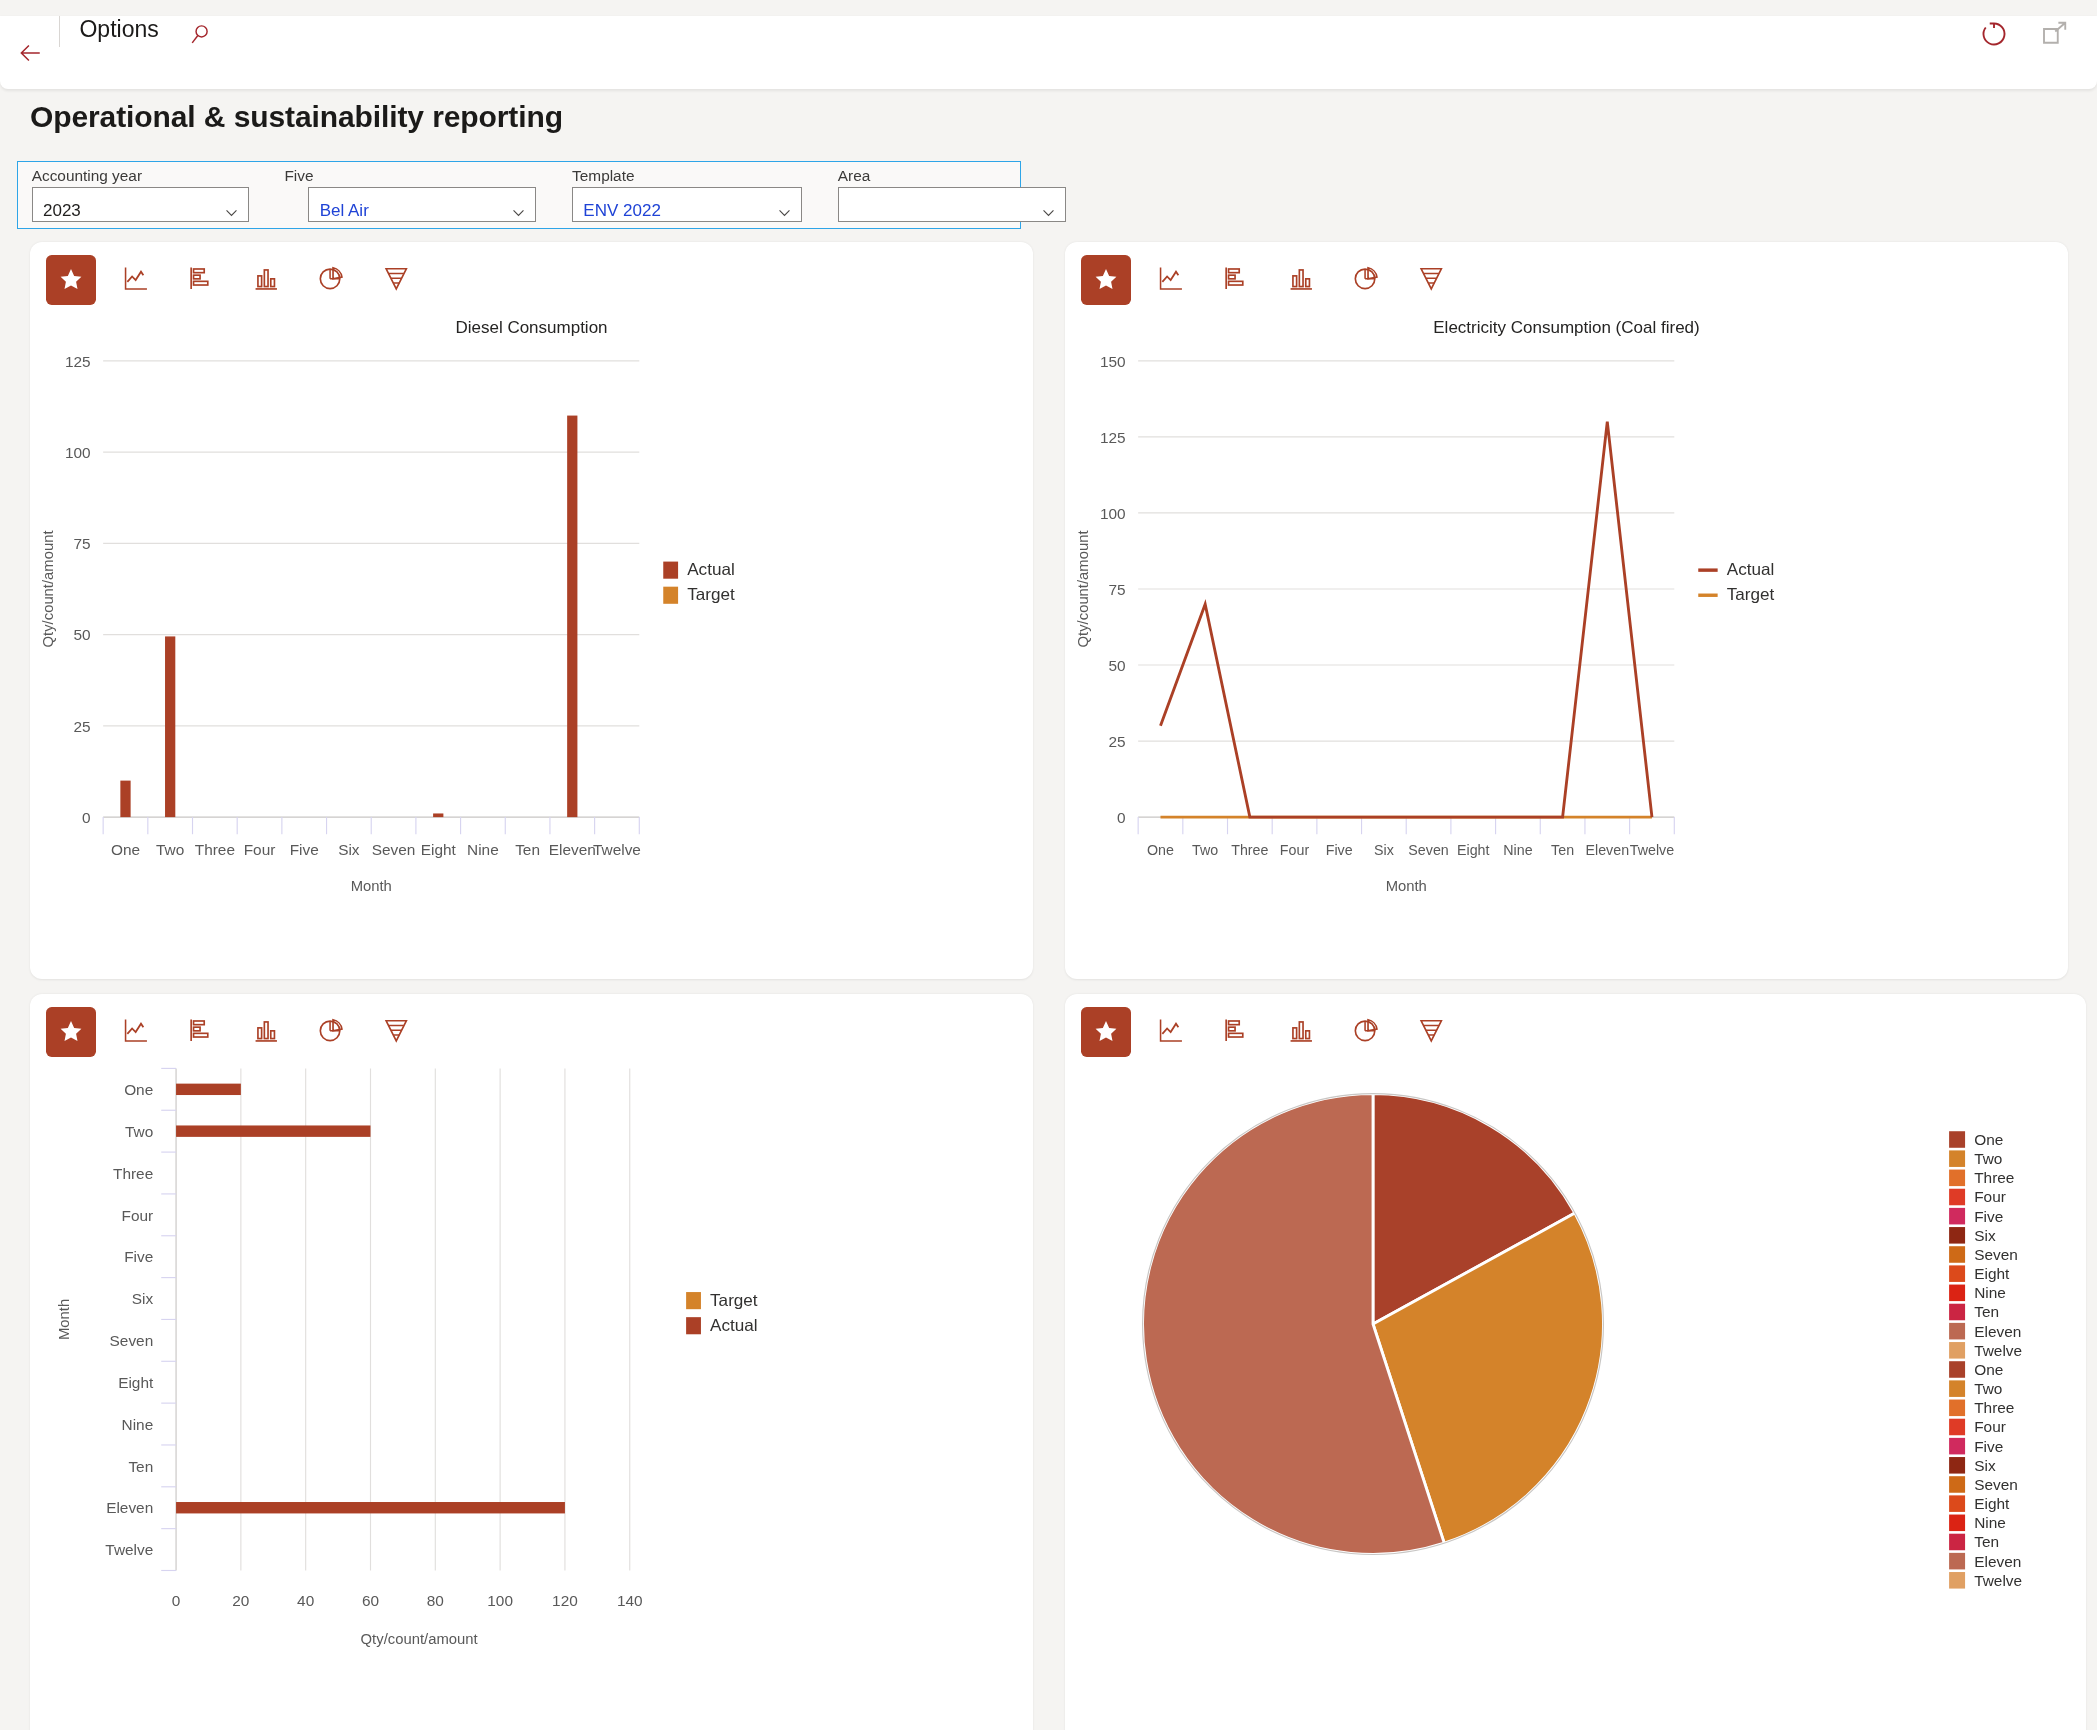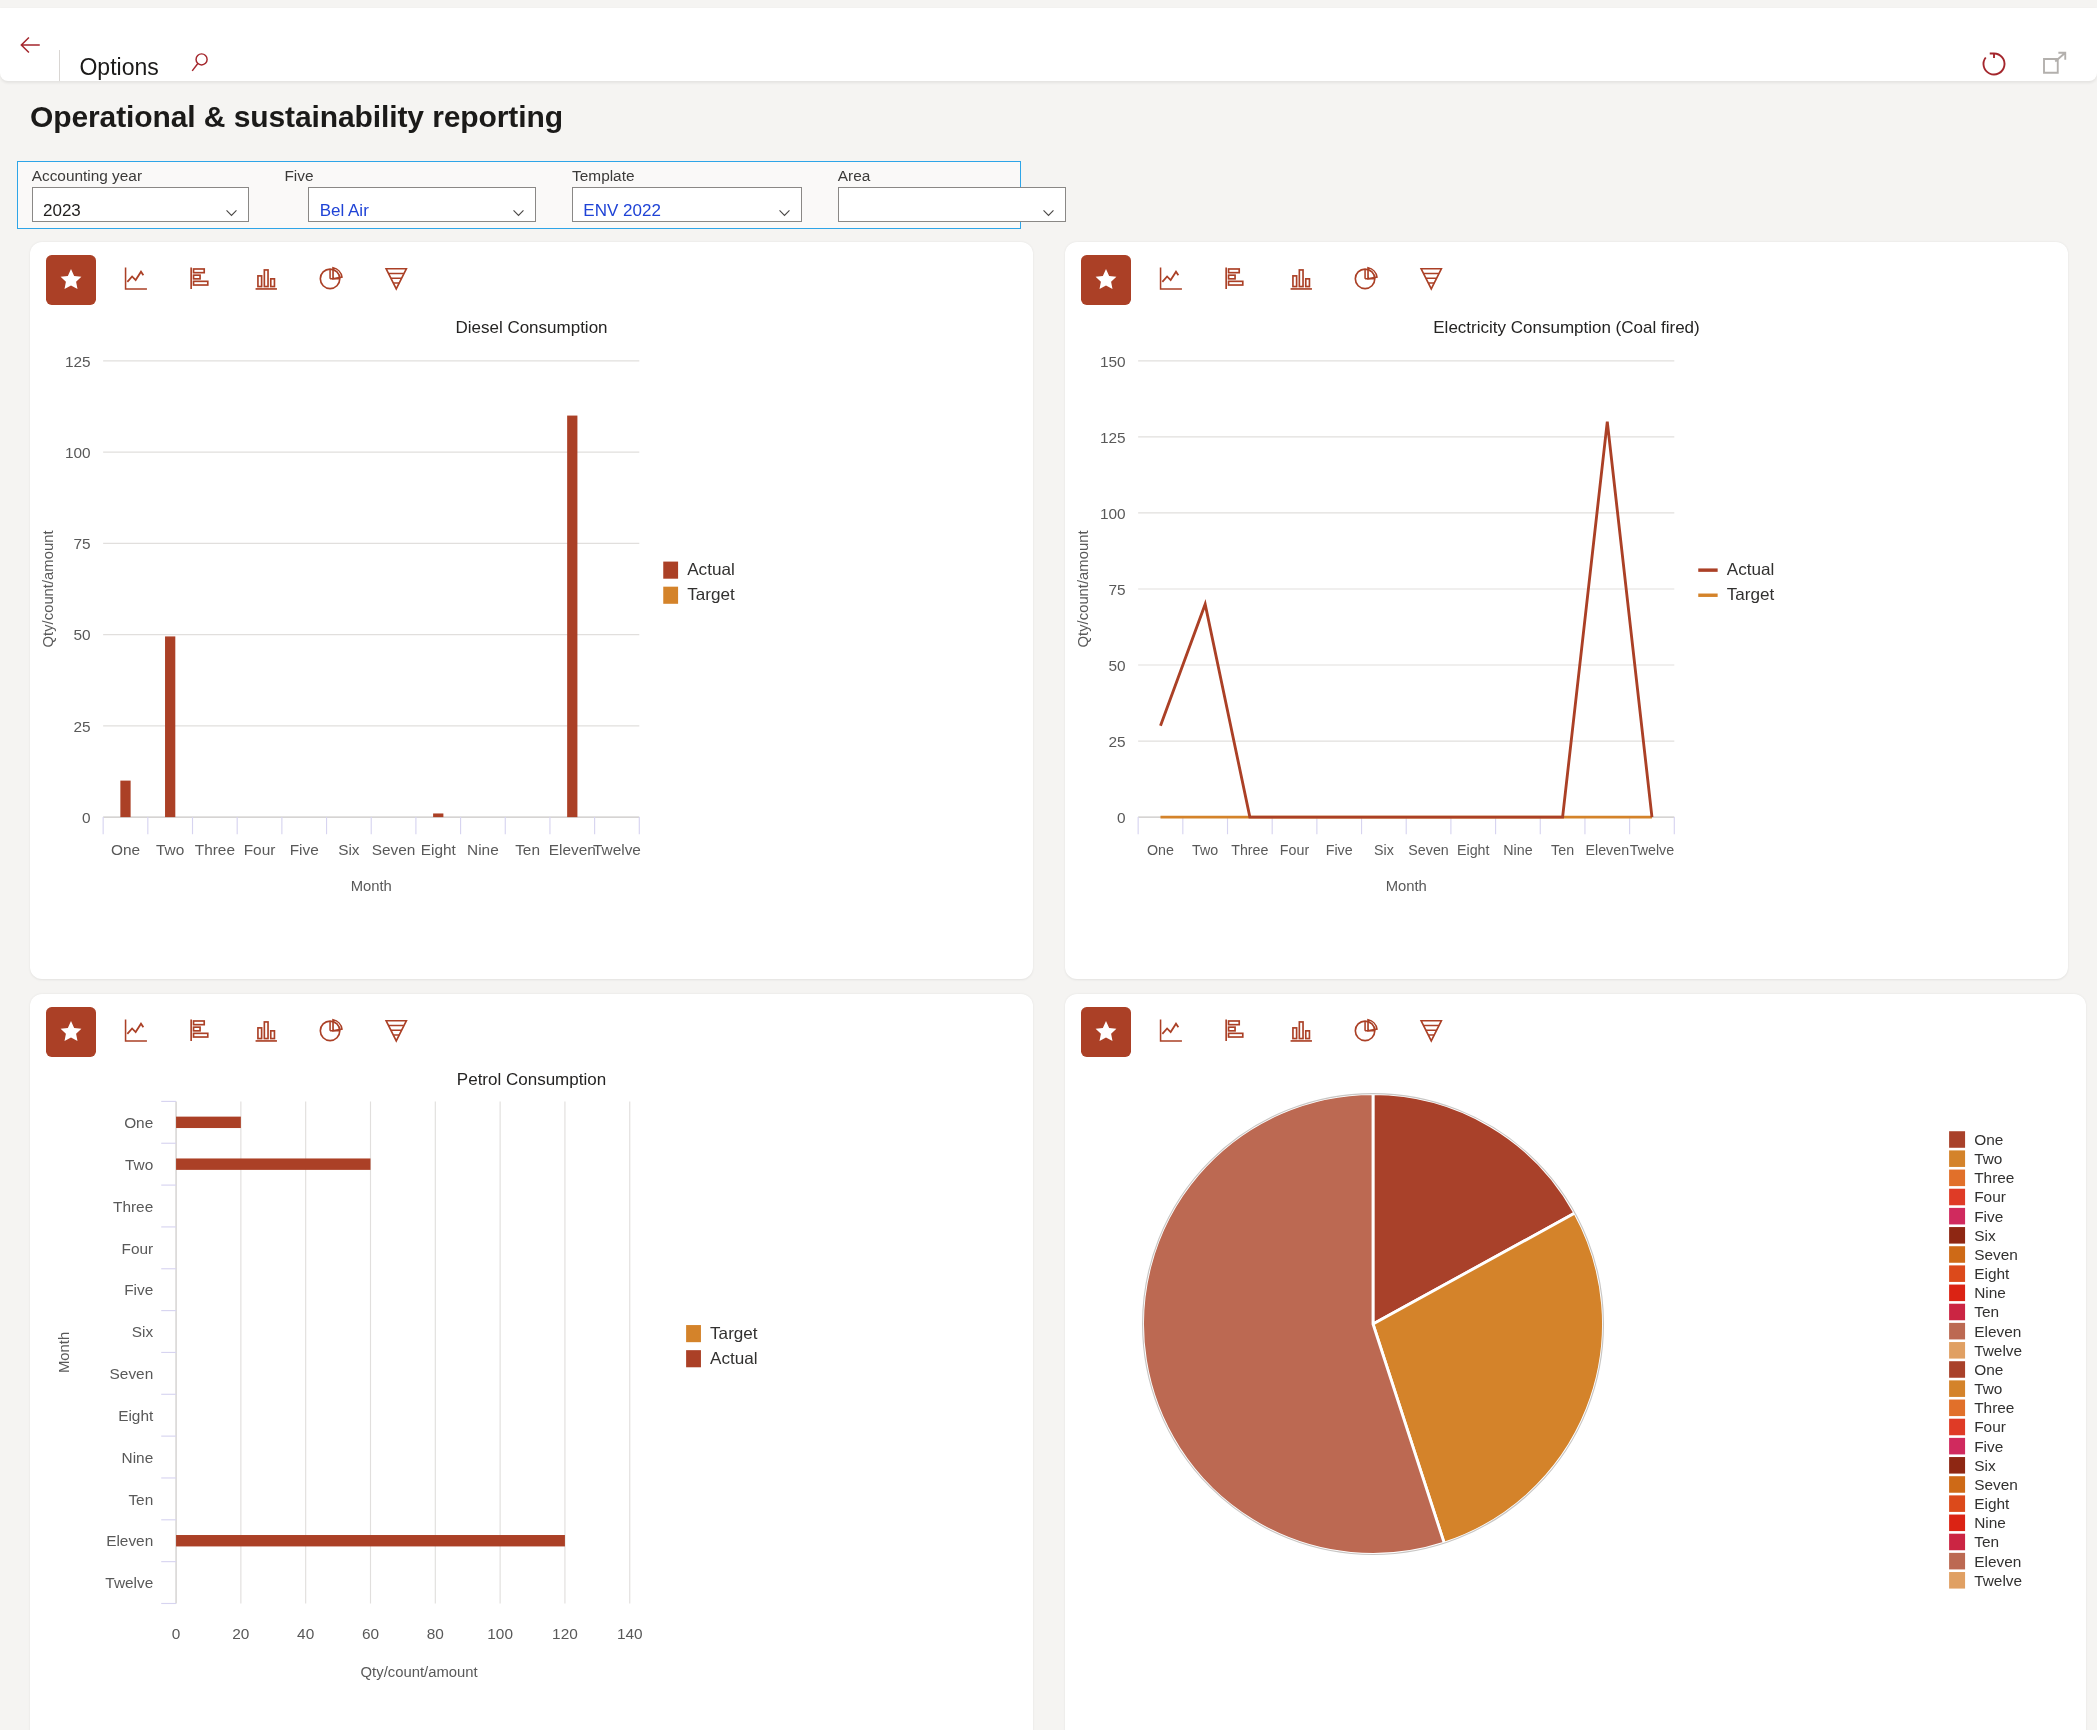--- a/index.html
+++ b/index.html
@@ -6,26 +6,26 @@
   html, body {
     margin: 0; padding: 0;
     width: 2097px; height: 1731px;
     background: #F5F4F2;
     font-family: "Liberation Sans", sans-serif;
     overflow: hidden;
   }
 
   
   .topbar {
-    position: absolute; left: 0; top: 8px;
+    position: absolute; left: 0; top: 16px;
     width: 2097px; height: 73px;
     background: #FFFFFF;
     border-radius: 0 0 8px 8px;
     box-shadow: 0 1.1px 2.9px rgba(0,0,0,.07);
-    display: flex; align-items: flex-end;
+    display: flex; align-items: flex-start;
   }
   .back-btn {
     width: 59px; height: 73px;
     display: flex; align-items: center; justify-content: center;
     cursor: pointer;
   }
   .divider-v { width: 1.1px; height: 31px; background: #D9D6D3; }
   .topbar-title {
     font-size: 23px; color: #1B1A19; font-weight: 400;
     margin-left: 19.4px; white-space: nowrap;
@@ -428,21 +428,20 @@
             <path d="M11 12.5 L11 4.3 M11 12.5 L19.2 12.5" fill="none" stroke="#AB4026" stroke-width="1.3"></path>
           </svg></span>
       </div>
       <div class="tb-icon">
         <span><svg width="28.5" height="28.5" viewBox="0 0 24 24">
             <path d="M3.5 4 H20.5 L12 21 Z" fill="none" stroke="#AB4026" stroke-width="1.4"></path>
             <path d="M5.6 8 H18.4 M7.6 12 H16.4 M9.4 16 H14.6" fill="none" stroke="#AB4026" stroke-width="1.3"></path>
           </svg></span>
       </div>
     </div>
-  <div class="chart-title">Petrol Consumption</div>
   <div class="plot-wrap">
     <svg id="svg-petrol" width="1003" height="639" viewBox="0 0 1758 1120">
         <line x1="256" y1="20" x2="256" y2="900" stroke="#C8C6C4" stroke-width="2"></line>
         <text x="256" y="962" class="ax-text" text-anchor="middle">0</text>
         <line x1="369.6" y1="20" x2="369.6" y2="900" stroke="#E1DFDD" stroke-width="2"></line>
         <text x="369.6" y="962" class="ax-text" text-anchor="middle">20</text>
         <line x1="483.2" y1="20" x2="483.2" y2="900" stroke="#E1DFDD" stroke-width="2"></line>
         <text x="483.2" y="962" class="ax-text" text-anchor="middle">40</text>
         <line x1="596.8" y1="20" x2="596.8" y2="900" stroke="#E1DFDD" stroke-width="2"></line>
         <text x="596.8" y="962" class="ax-text" text-anchor="middle">60</text>

